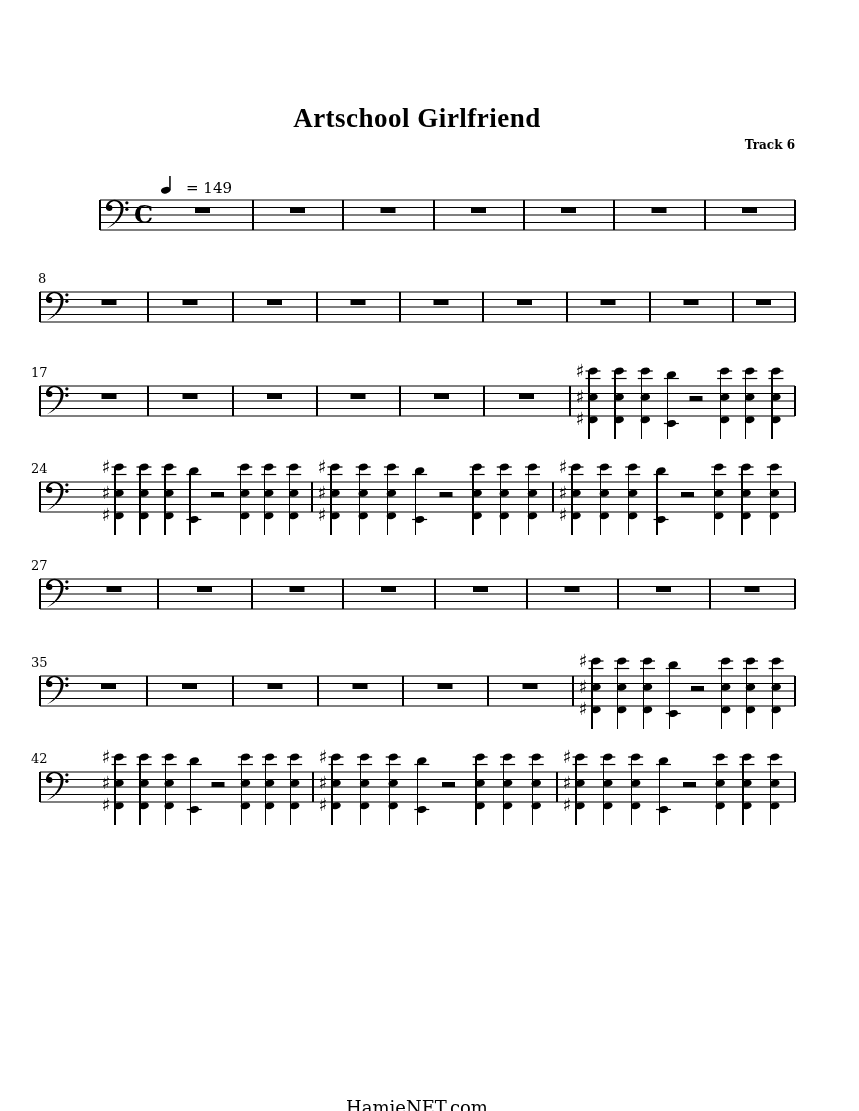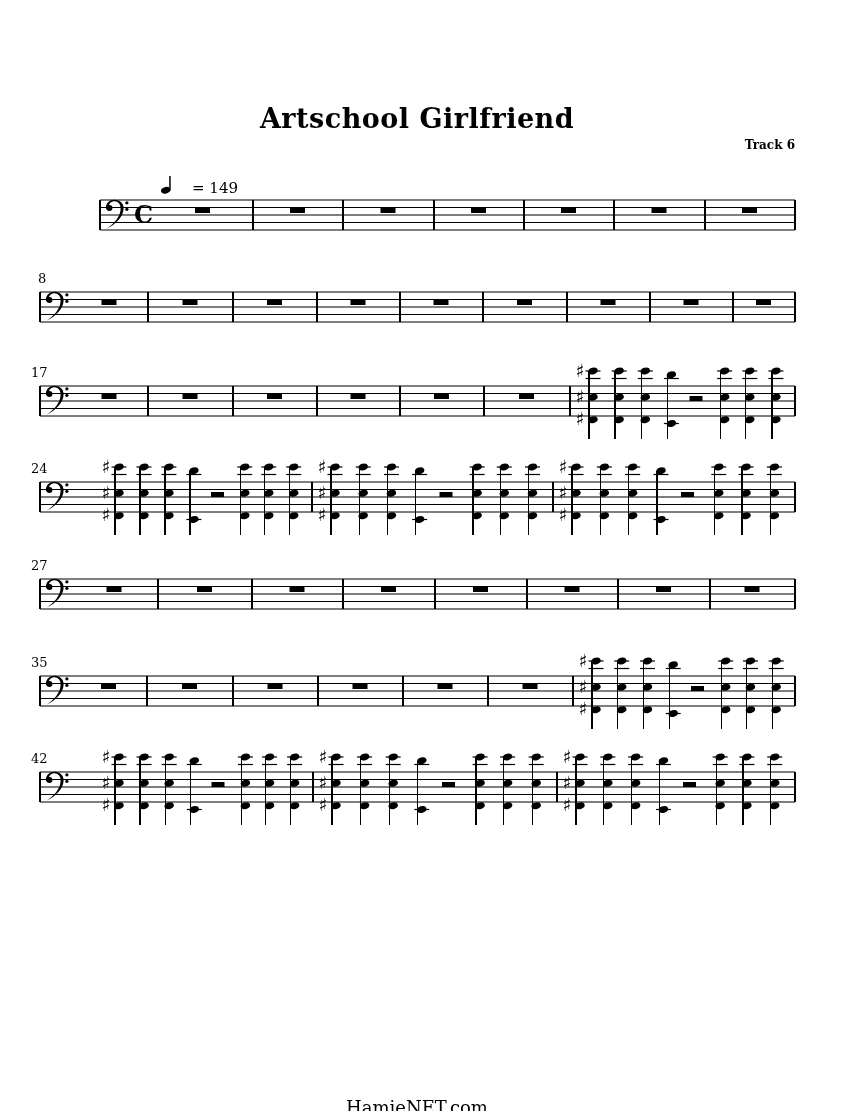--- a/index.html
+++ b/index.html
@@ -3,32 +3,32 @@
 <meta charset="utf-8">
 <style>
   html,body{margin:0;padding:0;}
   body{
     width:859px;height:1111px;position:relative;overflow:hidden;
     background:#ffffff;color:#000;
     font-family:"DejaVu Serif","Liberation Serif",serif;
   }
   .title{
     position:absolute;top:103px;left:0;width:834px;
-    text-align:center;font-size:27px;font-weight:bold;letter-spacing:0.5px;
+    text-align:center;font-size:27px;font-weight:bold;letter-spacing:0.5px;font-family:Liberation Serif, serif;
   }
   .track{
     position:absolute;top:138px;right:64px;
     font-size:12px;font-weight:bold;
   }
   .tempo{
     position:absolute;top:174px;left:160px;height:22px;white-space:nowrap;
   }
   .tempo svg{vertical-align:top;}
   .tempo .eq{
-    display:inline-block;padding-top:5px;font-size:15px;margin-left:19px;
+    display:inline-block;padding-top:5px;font-size:15px;margin-left:13px;
   }
   #score{position:absolute;top:0;left:0;}
   .footer{
     position:absolute;top:1097px;left:0;width:834px;text-align:center;
     font-size:18px;
   }
 </style>
 </head>
 <body>
 

